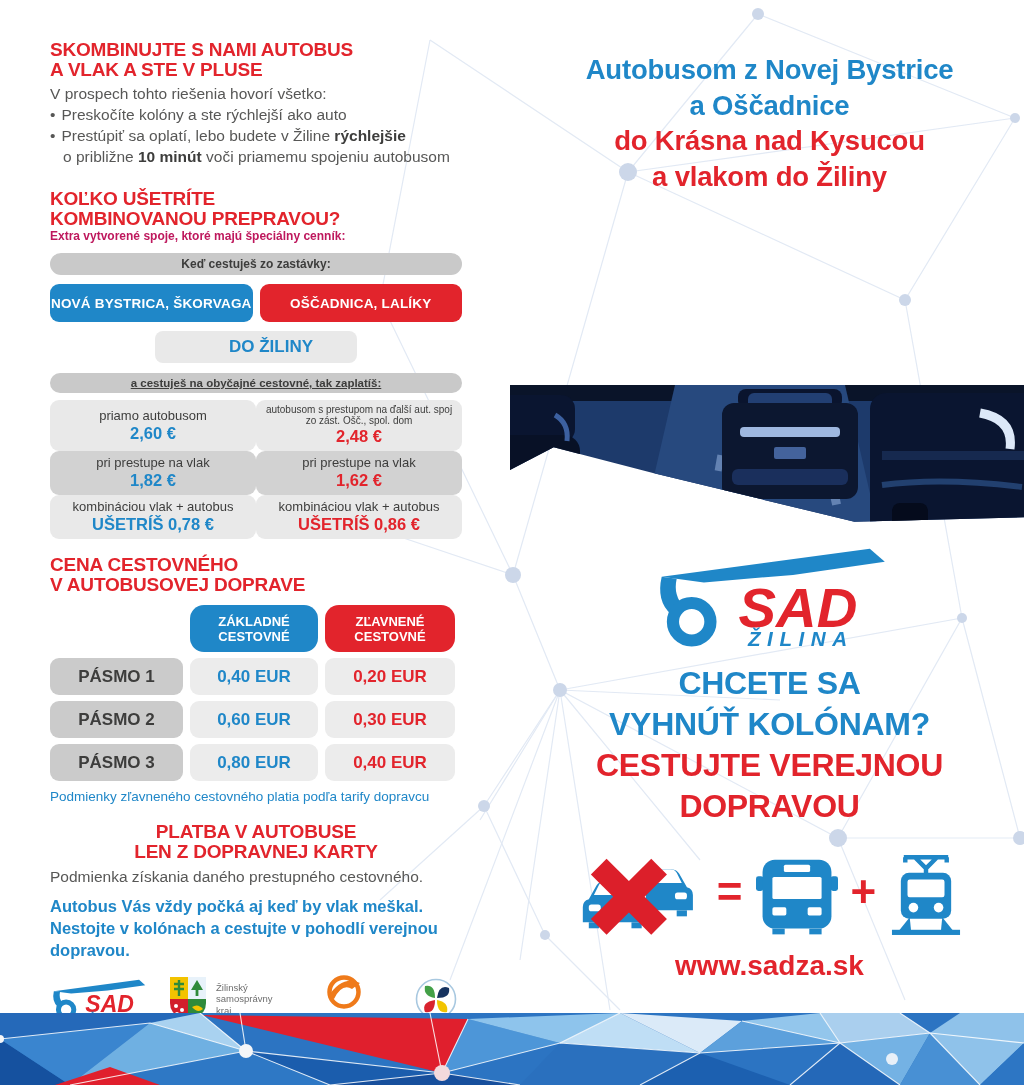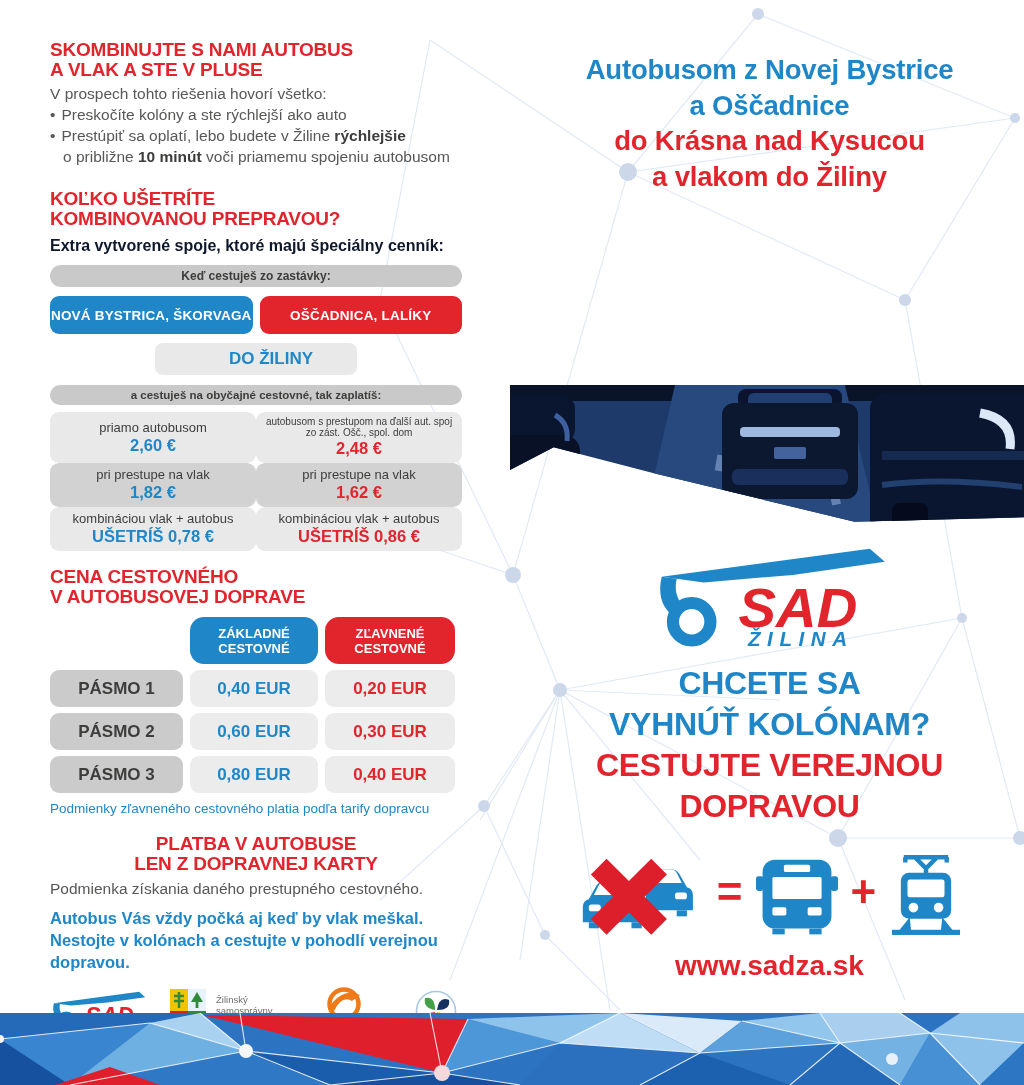--- a/index.html
+++ b/index.html
@@ -12,26 +12,26 @@
   .panel-left { position:absolute; left:50px; top:40px; width:412px; z-index:2; }
   .panel-right { position:absolute; left:515px; top:0; width:509px; height:885px; z-index:2; }
 
   
   .h-red { color:#e2242c; font-weight:bold; font-size:19px; line-height:20px; letter-spacing:-0.2px; white-space:nowrap; }
   .body-txt { font-size:15.5px; line-height:21px; color:#575756; }
   .bullets { list-style:none; }
   .bullets li { font-size:15.5px; line-height:21px; }
   .bullets .dot { color:#575756; margin-right:6px; }
   .bold-dark { font-weight:bold; color:#3d3d3c; }
-  .sub-blue { color:#0f172a; font-weight:bold; font-size:16px; margin-top:8px; white-space:nowrap; }
+  .sub-blue { color:#be185d; font-weight:bold; font-size:12px; white-space:nowrap; }
 
   .bar { background:#c9c9c9; border-radius:11px; color:#3d3d3c; font-weight:600;
          text-align:center; display:flex; align-items:center; justify-content:center; white-space:nowrap; }
   .bar1 { margin-top:10px; height:22px; font-size:12px; }
-  .bar2 { margin-top:10px; height:20px; font-size:11.5px; border-radius:10px; }
+  .bar2 { margin-top:10px; height:20px; font-size:11.5px; border-radius:10px;text-decoration:underline; }
 
   .btn-row { margin-top:9px; display:grid; grid-template-columns:1fr 1fr; gap:7px; }
   .pill-btn { height:38px; border-radius:9px; color:#fff; font-weight:bold; font-size:13.5px;
               display:flex; align-items:center; justify-content:center; white-space:nowrap; letter-spacing:0.2px; }
   .pill-blue { background:#1f87c8; }
   .pill-red  { background:#e2242c; }
 
   .dest-pill { margin:9px auto 0; width:202px; height:32px; background:#e9e9e9; border-radius:8px;
                color:#1f87c8; font-weight:bold; font-size:17px; display:flex; align-items:center; justify-content:center;padding-left:30px; }
 

